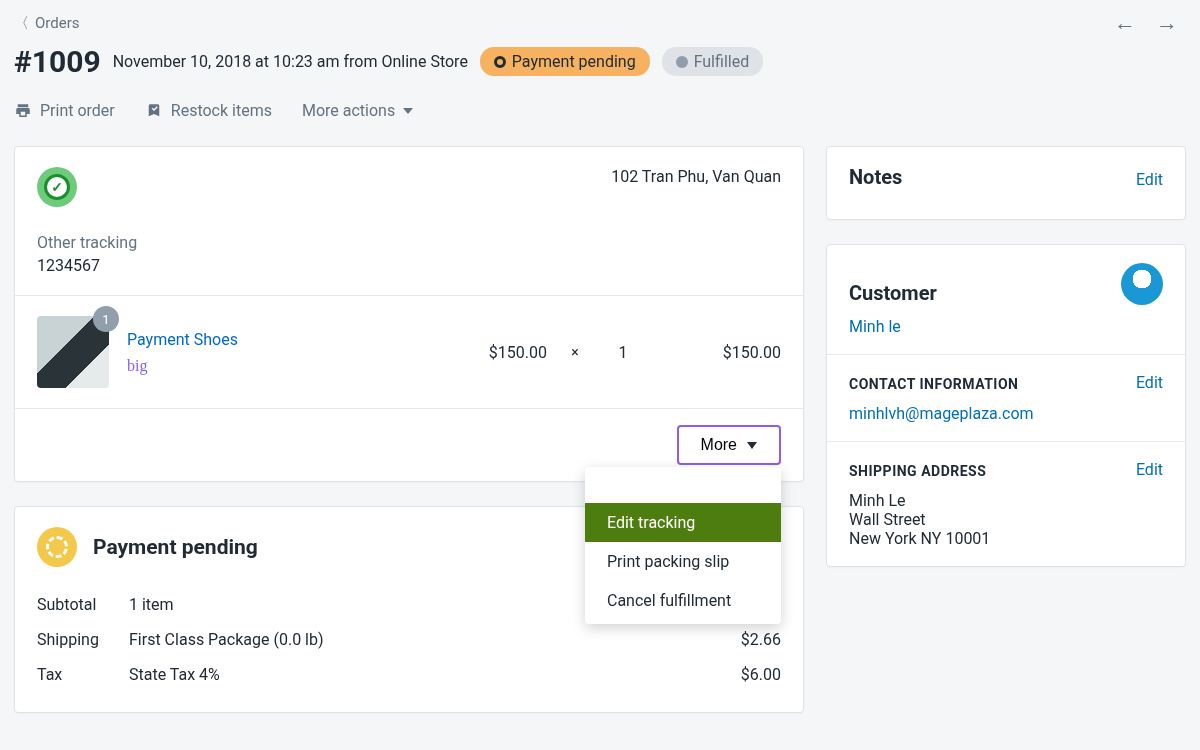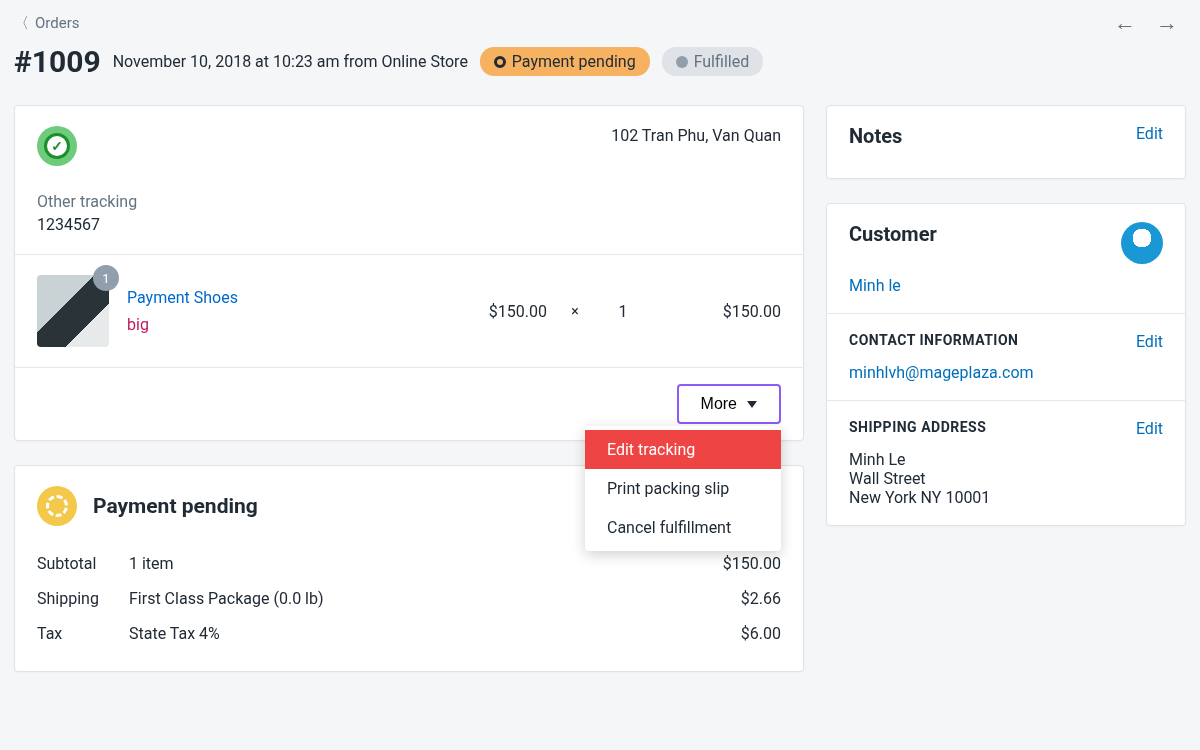--- a/index.html
+++ b/index.html
@@ -40,40 +40,40 @@
   .tracking-block { margin-top: 26px; }
   .tracking-label { color: #637381; font-size: 16px; }
   .tracking-num { font-size: 16px; margin-top: 4px; }
   .divider { border-top: 1px solid #e6e8eb; }
   .line-item { display: flex; align-items: center; padding: 20px 22px; gap: 18px; }
   .thumb-wrap { position: relative; }
   .thumb { width: 72px; height: 72px; background: linear-gradient(135deg,#c9d3d6 40%,#2a3438 40% 70%,#e6eaeb 70%); border-radius: 4px; }
   .thumb-badge { position: absolute; top: -10px; right: -10px; background: #919eab; color: #fff; width: 26px; height: 26px; border-radius: 13px; display:flex;align-items:center;justify-content:center;font-size:13px; }
   .item-info { flex: 1; }
   .item-name { color: #0069cc; font-size: 16px; }
-  .item-variant { color: #be185d; font-size: 16px; margin-top: 8px; }
+  .item-variant { color: #8b5cf6; font-size: 16px; margin-top: 8px; font-family: Liberation Serif, serif; }
   .item-price { font-size: 16px; width: 130px; text-align: right; }
   .item-qty { width: 40px; text-align: center; font-size: 16px; }
   .item-times { width: 20px; text-align:center; }
   .item-total { font-size: 16px; width: 120px; text-align: right; }
   .more-row { padding: 16px 22px; display: flex; justify-content: flex-end; position: relative; }
   .more-btn { border: 2px solid #8b5cf6; background: #fff; padding: 9px 22px; border-radius: 4px; font-size: 16px; display:flex;align-items:center;gap:10px;cursor:pointer; }
   .caret-dark { display:inline-block;width:0;height:0;border-left:5px solid transparent;border-right:5px solid transparent;border-top:7px solid #212b36; }
   .dropdown { position:absolute; top: 58px; right: 22px; width: 196px; background:#fff; box-shadow: 0 4px 14px rgba(0,0,0,0.18); border-radius:4px; z-index:10; padding: 4px 0; }
   .dropdown-item { padding: 10px 22px; font-size: 16px; cursor: pointer; }
-  .dropdown-item.active { background: #ef4444; color: #fff; }
+  .dropdown-item.active { background: #4d7c0f; color: #fff; margin-top: 32px; }
   .pay-hdr { display:flex; align-items:center; gap: 16px; margin-bottom: 20px; }
   .pay-icon { width: 40px; height: 40px; border-radius: 50%; background: #f4c94b; display:flex;align-items:center;justify-content:center; }
   .pay-icon-inner { width: 22px; height: 22px; border: 3px dashed #fff; border-radius: 50%; }
   .pay-title { font-size: 21px; font-weight: 700; }
   .pay-row { display:flex; padding: 8px 0; font-size: 16px; }
   .pay-label { width: 92px; }
   .pay-desc { flex: 1; }
   .pay-val { text-align: right; width: 100px; }
-  .side-hdr { display:flex; justify-content: space-between; align-items: flex-start; margin-bottom: 12px; gap: 40px; }
+  .side-hdr { display:flex; justify-content: space-between; align-items: flex-end; margin-bottom: 12px; gap: 40px; }
   .side-title { font-size: 20px; font-weight: 700; }
   .side-subtitle { font-size: 14px; font-weight: 700; letter-spacing: 0.5px; color:#212b36; }
   .link { color: #006fbb; cursor:pointer; font-size:16px; }
   .muted { color: #637381; font-size: 16px; }
   .avatar { width: 42px; height: 42px; border-radius: 50%; background: radial-gradient(circle at 50% 38%, #fff 0 28%, #1998d5 28% 100%); }
   .side-block { padding: 18px 22px; }
   .side-row { margin-top: 8px; font-size:16px; }
   svg { display:block; }
 </style>
 </head>
@@ -97,20 +97,38 @@
     <span class="badge badge-warning">
       <span class="dot"></span>
       <span>Payment pending</span>
     </span>
     <span class="badge badge-muted">
       <span class="dot"></span>
       <span>Fulfilled</span>
     </span>
   </div>
 
+  <div class="toolbar">
+    <div class="toolbar-item">
+      <svg width="18" height="18" viewBox="0 0 24 24" fill="#637381">
+          <path d="M19 8H5c-1.1 0-2 .9-2 2v6h4v4h10v-4h4v-6c0-1.1-.9-2-2-2zm-4 10H9v-5h6v5zM19 3H5v4h14V3z"></path>
+        </svg>
+      <span>Print order</span>
+    </div>
+    <div class="toolbar-item">
+      <svg width="18" height="18" viewBox="0 0 24 24" fill="#637381">
+          <path d="M17 3H7c-1.1 0-2 .9-2 2v14l7-3 7 3V5c0-1.1-.9-2-2-2zm-5 9l-3-3 1.4-1.4L12 9.2l3.6-3.6L17 7l-5 5z"></path>
+        </svg>
+      <span>Restock items</span>
+    </div>
+    <div class="toolbar-item">
+      <span>More actions</span>
+      <span class="caret-down"></span>
+    </div>
+  </div>
 
   <div class="layout">
     <div class="main-col">
 
       <div class="card">
         <div class="card-pad">
           <div class="fulfill-hdr">
             <div class="fulfill-left">
               <div class="fulfill-icon">
                 <div class="fulfill-icon-inner">✓</div>

